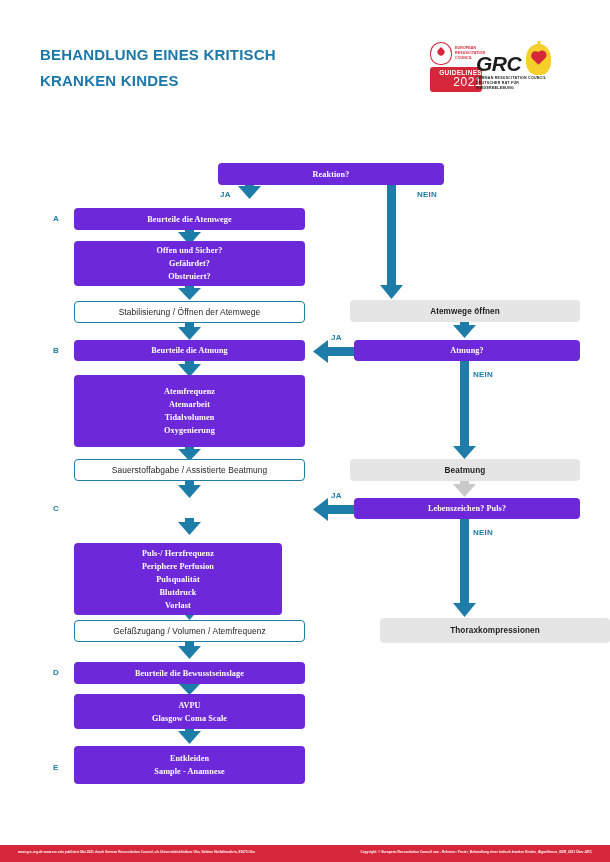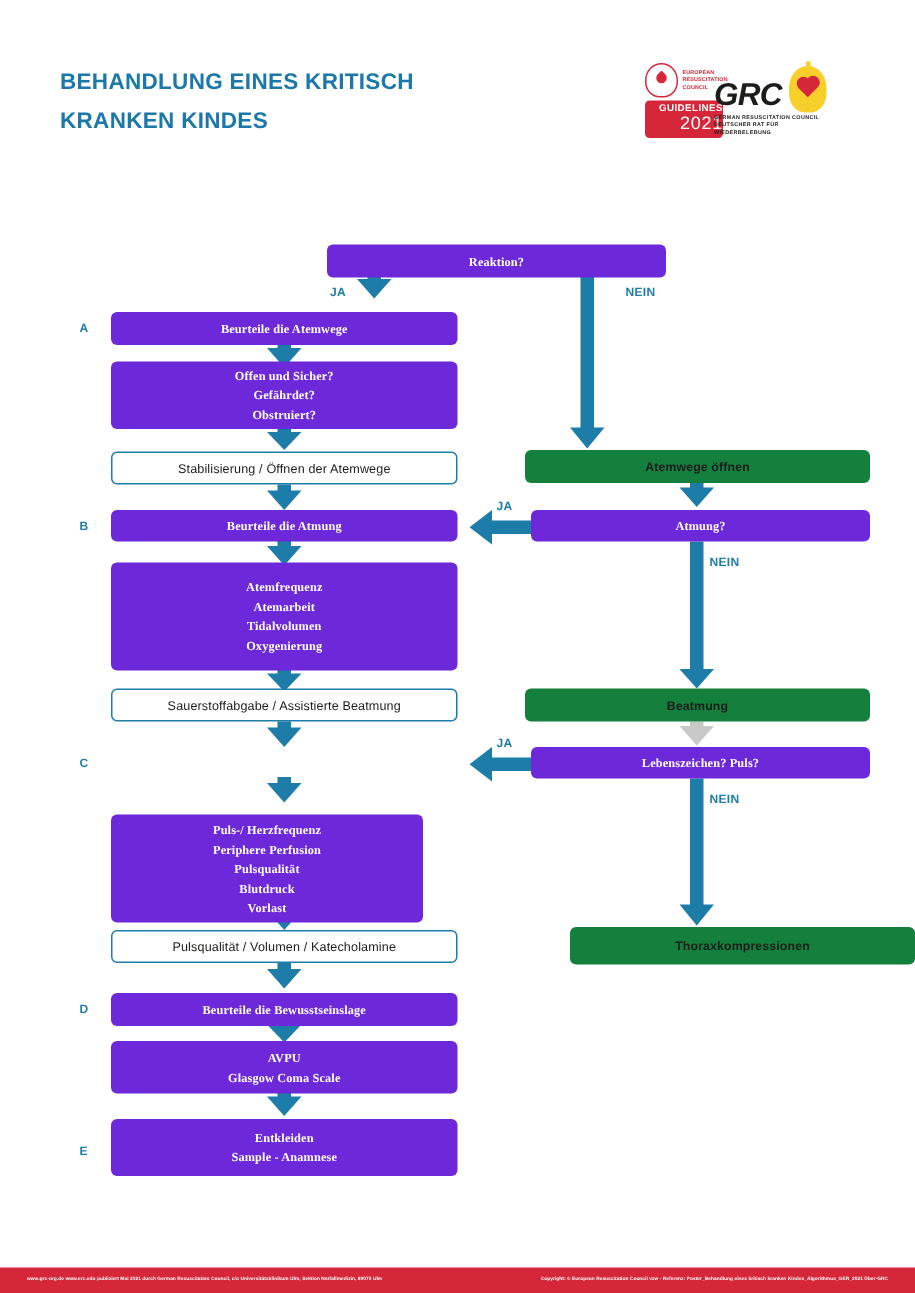--- a/index.html
+++ b/index.html
@@ -162,21 +162,21 @@
     justify-content: center;
     text-align: center;
     border-radius: 4px;
     font-size: 8.2px;
     font-weight: bold;
     line-height: 13px;
     white-space: pre-line;
     letter-spacing: 0.1px;
   }
   .node.blue  { background: #6d28d9; color: #ffffff; font-family: Liberation Serif, serif; }
-  .node.gray  { background: #15803d; color: #1d1d1b; }
+  .node.gray  { background: #e5e5e5; color: #1d1d1b; }
   .node.outline {
     background: #ffffff;
     color: #1d1d1b;
     border: 1px solid #1d7ca8;
     font-weight: normal;
     font-size: 8.4px;
   }
 
   .step-letter {
     position: absolute;
@@ -350,21 +350,21 @@
 
   <div class="node outline" style="left:74px; top:459px; width:231px; height:22px;">Sauerstoffabgabe / Assistierte Beatmung</div>
 
 
   <div class="node blue" style="left:74px; top:543px; width:208px; height:72px;">Puls-/ Herzfrequenz
 Periphere Perfusion
 Pulsqualität
 Blutdruck
 Vorlast</div>
 
-  <div class="node outline" style="left:74px; top:620px; width:231px; height:22px;">Pulsqualität / Volumen / Katecholamine</div>
+  <div class="node outline" style="left:74px; top:620px; width:231px; height:22px;">Gefäßzugang / Volumen / Atemfrequenz</div>
 
   <div class="node blue" style="left:74px; top:662px; width:231px; height:22px;">Beurteile die Bewusstseinslage</div>
 
   <div class="node blue" style="left:74px; top:694px; width:231px; height:35px;">AVPU
 Glasgow Coma Scale</div>
 
   <div class="node blue" style="left:74px; top:746px; width:231px; height:38px;">Entkleiden
 Sample - Anamnese</div>
 
   <div class="node gray" style="left:350px; top:300px; width:230px; height:22px;">Atemwege öffnen</div>

